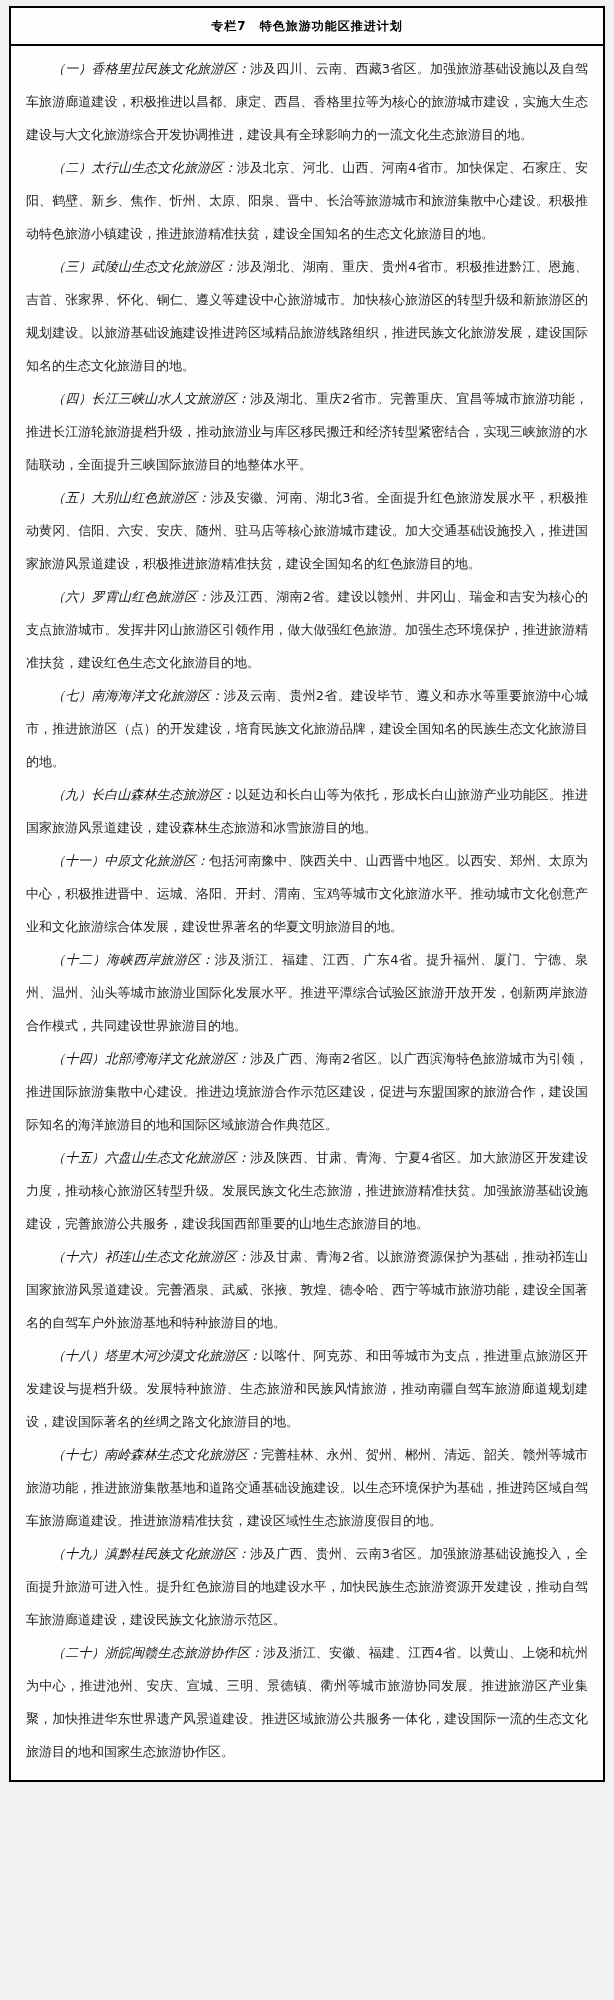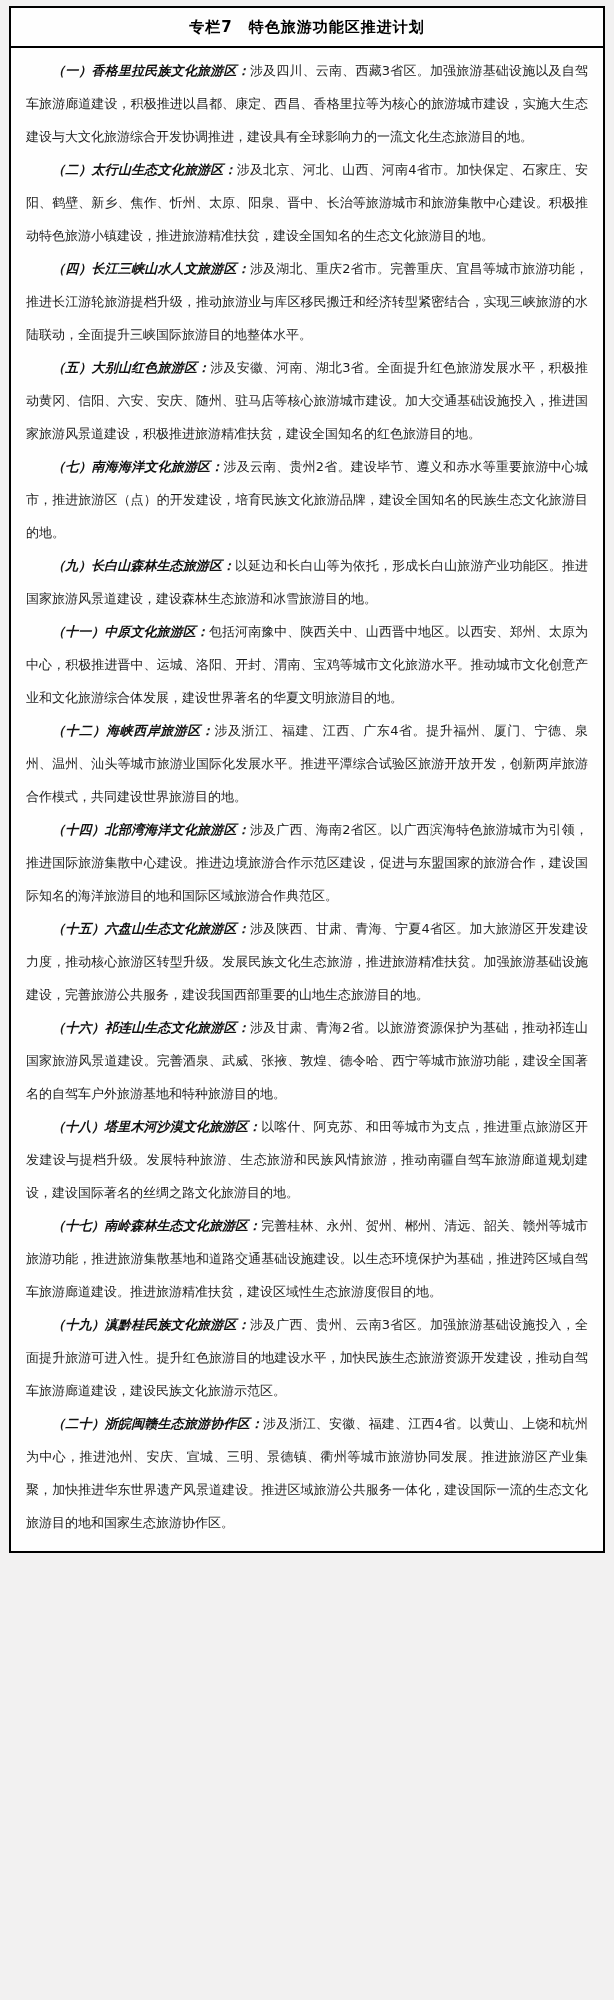--- a/index.html
+++ b/index.html
@@ -16,42 +16,42 @@
     background: #f2f1f1;
   }
   .panel {
     border: 2px solid #000;
     background: #fefefe;
     box-sizing: border-box;
   }
   .panel-title {
     text-align: center;
     font-weight: bold;
-    font-size: 15px;
+    font-size: 12px;
     color: #000;
     padding: 10px 0 9px 0;
     border-bottom: 2px solid #000;
     letter-spacing: 1px;
     font-family: "DejaVu Sans", "Liberation Sans", sans-serif;
   }
   .panel-body {
     padding: 6px 15px 12px 15px;
     font-size: 13px;
     line-height: 33px;
     color: #1d1d1d;
     text-align: justify;
   }
   .item {
     margin: 0;
     text-indent: 2em;
   }
   .item .lead {
     font-family: "DejaVu Serif", "Liberation Serif", serif;
     font-style: italic;
-    font-weight: 700;
+    font-weight: 400;
     color: #111;
   }
   .item .body-text {
     font-style: normal;
   }
 </style>
 </head>
 <body>
 
 <div class="page">
@@ -60,29 +60,35 @@
     <div class="panel-body">
 
         <p class="item">
           <span class="lead">（一）香格里拉民族文化旅游区：</span><span class="body-text">涉及四川、云南、西藏3省区。加强旅游基础设施以及自驾车旅游廊道建设，积极推进以昌都、康定、西昌、香格里拉等为核心的旅游城市建设，实施大生态建设与大文化旅游综合开发协调推进，建设具有全球影响力的一流文化生态旅游目的地。</span>
         </p>
 
         <p class="item">
           <span class="lead">（二）太行山生态文化旅游区：</span><span class="body-text">涉及北京、河北、山西、河南4省市。加快保定、石家庄、安阳、鹤壁、新乡、焦作、忻州、太原、阳泉、晋中、长治等旅游城市和旅游集散中心建设。积极推动特色旅游小镇建设，推进旅游精准扶贫，建设全国知名的生态文化旅游目的地。</span>
         </p>
 
+        <p class="item">
+          <span class="lead">（三）武陵山生态文化旅游区：</span><span class="body-text">涉及湖北、湖南、重庆、贵州4省市。积极推进黔江、恩施、吉首、张家界、怀化、铜仁、遵义等建设中心旅游城市。加快核心旅游区的转型升级和新旅游区的规划建设。以旅游基础设施建设推进跨区域精品旅游线路组织，推进民族文化旅游发展，建设国际知名的生态文化旅游目的地。</span>
+        </p>
 
         <p class="item">
           <span class="lead">（四）长江三峡山水人文旅游区：</span><span class="body-text">涉及湖北、重庆2省市。完善重庆、宜昌等城市旅游功能，推进长江游轮旅游提档升级，推动旅游业与库区移民搬迁和经济转型紧密结合，实现三峡旅游的水陆联动，全面提升三峡国际旅游目的地整体水平。</span>
         </p>
 
         <p class="item">
           <span class="lead">（五）大别山红色旅游区：</span><span class="body-text">涉及安徽、河南、湖北3省。全面提升红色旅游发展水平，积极推动黄冈、信阳、六安、安庆、随州、驻马店等核心旅游城市建设。加大交通基础设施投入，推进国家旅游风景道建设，积极推进旅游精准扶贫，建设全国知名的红色旅游目的地。</span>
         </p>
 
+        <p class="item">
+          <span class="lead">（六）罗霄山红色旅游区：</span><span class="body-text">涉及江西、湖南2省。建设以赣州、井冈山、瑞金和吉安为核心的支点旅游城市。发挥井冈山旅游区引领作用，做大做强红色旅游。加强生态环境保护，推进旅游精准扶贫，建设红色生态文化旅游目的地。</span>
+        </p>
 
         <p class="item">
           <span class="lead">（七）南海海洋文化旅游区：</span><span class="body-text">涉及云南、贵州2省。建设毕节、遵义和赤水等重要旅游中心城市，推进旅游区（点）的开发建设，培育民族文化旅游品牌，建设全国知名的民族生态文化旅游目的地。</span>
         </p>
 
 
         <p class="item">
           <span class="lead">（九）长白山森林生态旅游区：</span><span class="body-text">以延边和长白山等为依托，形成长白山旅游产业功能区。推进国家旅游风景道建设，建设森林生态旅游和冰雪旅游目的地。</span>
         </p>
 

